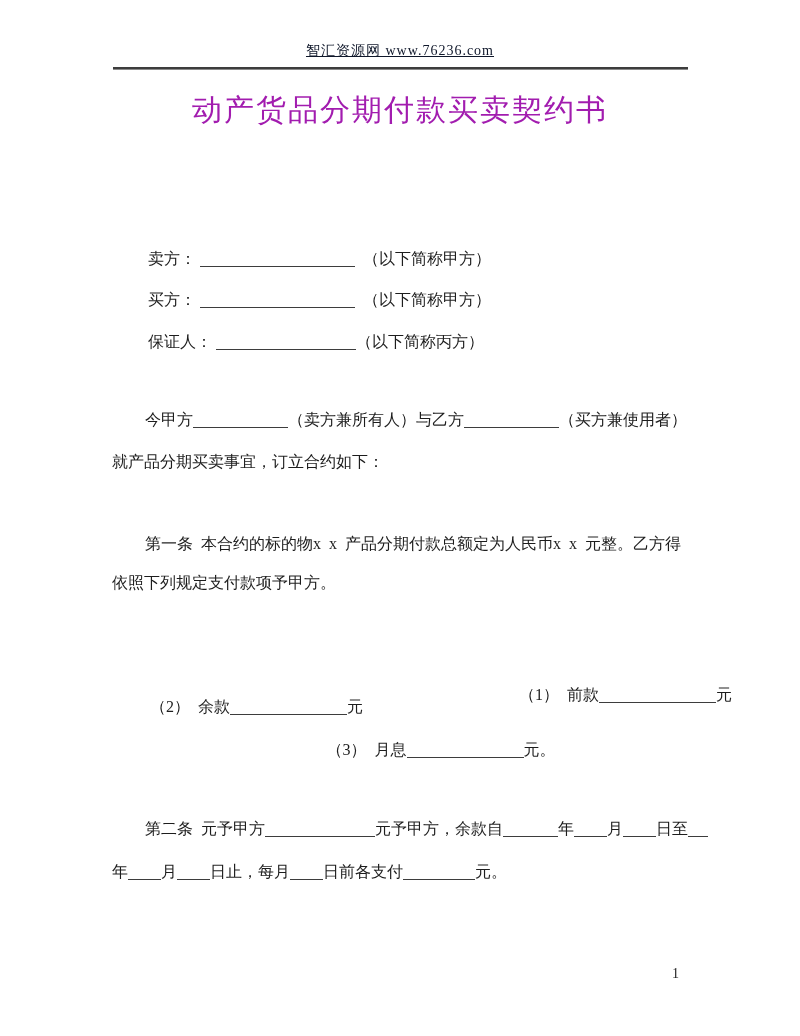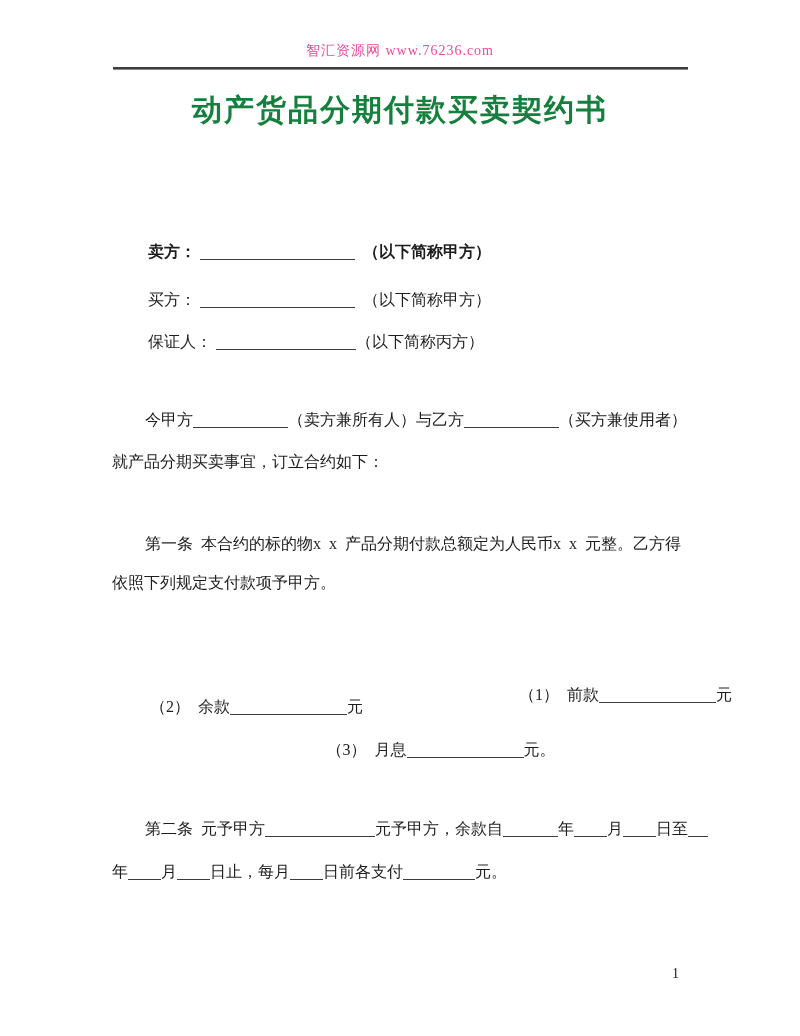--- a/index.html
+++ b/index.html
@@ -36,23 +36,23 @@
     border-bottom: 1px solid #8a8a8a;
   }
   .doc-title {
     position: absolute;
     top: 90px;
     left: 0;
     width: 100%;
     margin: 0;
     text-align: center;
     font-size: 30px;
-    font-weight: bold;
+    font-weight: normal;
     letter-spacing: 2px;
-    color: #15803d;
+    color: #a21caf;
     font-family: "Liberation Serif", "DejaVu Serif", serif;
   }
   .line {
     position: absolute;
     left: 112px;
     width: 582px;
     font-size: 16px;
     line-height: 42px;
     white-space: pre;
     color: #1d1d1d;
@@ -69,27 +69,27 @@
     left: 672px;
     font-size: 14px;
     color: #222222;
   }
 </style>
 </head>
 <body>
 
 <div class="page">
 
-  <div class="watermark" style="color: #ec4899;">智汇资源网 www.76236.com</div>
+  <div class="watermark" style="color: #0f172a; text-decoration: underline;">智汇资源网 www.76236.com</div>
 
   <div class="header-rule"></div>
 
   <h1 class="doc-title">动产货品分期付款买卖契约书</h1>
 
-  <div class="line" style="top:231px; padding-left:36px;font-weight:bold;"><span>卖方： </span><span class="blank" style="width: 155px;"></span><span>  （以下简称甲方）</span></div>
+  <div class="line" style="top:238px; padding-left:36px;"><span>卖方： </span><span class="blank" style="width: 155px;"></span><span>  （以下简称甲方）</span></div>
 
   <div class="line" style="top:279px; padding-left:36px;"><span>买方： </span><span class="blank" style="width: 155px;"></span><span>  （以下简称甲方）</span></div>
 
   <div class="line" style="top:321px; padding-left:36px;"><span>保证人： </span><span class="blank" style="width: 140px;"></span><span>（以下简称丙方）</span></div>
 
   <div class="line" style="top:399px; padding-left:33px;"><span>今甲方</span><span class="blank" style="width: 95px;"></span><span>（卖方兼所有人）与乙方</span><span class="blank" style="width: 95px;"></span><span>（买方兼使用者）</span></div>
 
   <div class="line" style="top:441px;"><span>就产品分期买卖事宜，订立合约如下：</span></div>
 
   <div class="line" style="top:523px; padding-left:33px;"><span>第一条  本合约的标的物x  x  产品分期付款总额定为人民币x  x  元整。乙方得</span></div>

